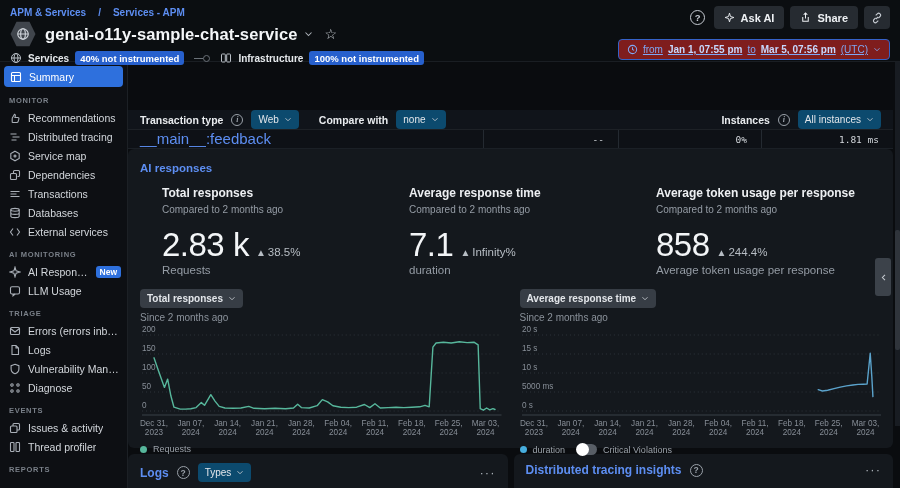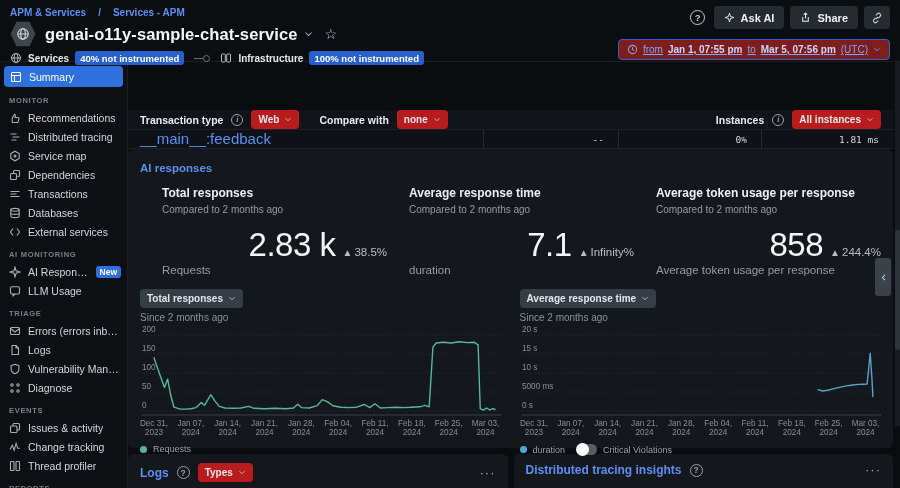--- a/index.html
+++ b/index.html
@@ -44,42 +44,42 @@
   .s-lb { overflow:hidden; text-overflow:ellipsis; }
   .s-sec { margin:9px 0 3px 9px; font-size:7.5px; font-weight:700; letter-spacing:.7px; color:#7a8089; }
   .s-badge { margin-left:auto; background:#2e70dd; color:#fff; font-size:8.5px; font-weight:700; border-radius:3px; padding:1px 4px;text-align:right; }
 
   .content { flex:1; display:flex; flex-direction:column; padding-right:7px; }
 
   
   .filterbar { height:26px; background:#10141a; border-bottom:1px solid #1d2126; display:flex; align-items:center; gap:8px; padding:0 12px;margin-top:48px; }
   .f-label { font-size:10.5px; font-weight:700; color:#e8ebee; }
   .info-circle { width:12px; height:12px; border:1px solid #9aa1a9; border-radius:50%; color:#9aa1a9; font-size:8px; font-style:italic; font-weight:700; display:flex; align-items:center; justify-content:center; font-family:"Liberation Serif","DejaVu Serif",serif; }
-  .drop { height:19px; display:flex; align-items:center; gap:5px; background:#b91c1c; border-radius:4px; padding:0 7px; font-size:10px; color:#e3e6ea; cursor:pointer;font-weight:bold; }
+  .drop { height:19px; display:flex; align-items:center; gap:5px; background:#0c4a6e; border-radius:4px; padding:0 7px; font-size:10px; color:#e3e6ea; cursor:pointer; }
   .drop .chev { color:#c2c7cd; }
   .f-right { margin-left:auto; display:flex; align-items:center; gap:8px; }
 
   
   .txn-sliver { height:4px; background:#0d1014; display:grid; grid-template-columns:355px 135px 143px 1fr; }
   .txn-sliver div + div { border-left:1px solid #242a31; }
   .txn-row { height:25px; background:#0e1116; border-bottom:1px solid #1b2026; display:grid; grid-template-columns:355px 135px 143px 1fr; align-items:center; }
   .txn-row > div + div { border-left:1px solid #242a31; height:100%; display:flex; align-items:center; justify-content:flex-end; padding-right:14px; }
   .txn-link { font-size:15px; color:#5d8ef2; padding-left:12px; cursor:pointer; }
   .txn-val { font-size:9.5px; color:#d4d8dd; font-family:"DejaVu Sans Mono","Liberation Mono",monospace; }
 
   .gap { height:6px; }
 
   
   .ai-panel { background:#14181d; border-radius:6px; padding:9px 12px 8px 12px; height:299px; }
   .panel-title { font-size:11.5px; font-weight:700; color:#5d8ef2; cursor:pointer; }
   .kpis { display:flex; margin-top:10px; }
   .kpi { flex:1; padding-left:22px; }
   .kpi-title { font-size:12px; font-weight:700; color:#edeff2; }
   .kpi-sub { font-size:10px; color:#959ca5; margin-top:4px; }
-  .kpi-value-row { display:flex; align-items:baseline; gap:7px; margin-top:13px;justify-content:flex-end; }
+  .kpi-value-row { display:flex; align-items:baseline; gap:7px; margin-top:13px; }
   .kpi-value { font-size:33px; font-weight:300; color:#f3f5f7; letter-spacing:-.5px; line-height:1; }
   .kpi-delta { font-size:11.5px; color:#b7bdc4; }
   .kpi-delta .tri { font-size:10px; margin-right:2px; }
   .kpi-label { font-size:11.5px; color:#959ca5; margin-top:3px; white-space:nowrap; }
 
   .charts { display:flex; gap:18px; margin-top:12px; }
   .chart { flex:1; min-width:0; }
   .chart-head .drop { display:inline-flex; background:#373d45; font-weight:700; }
   .chart-since { font-size:10px; color:#8b929b; margin-top:4px; }
   .chart svg.plot { display:block; width:100%; height:118px; margin-top:2px; }
@@ -364,26 +364,20 @@
             <use href="#i-grid-dots"></use>
           </svg>
           <span class="s-lb">Diagnose</span>
         </div>
       <div class="s-sec">EVENTS</div>
       <div class="s-item">
           <svg class="s-ic" fill="none" stroke="currentColor" stroke-width="1.1">
             <use href="#i-copy"></use>
           </svg>
           <span class="s-lb">Issues &amp; activity</span>
-        </div>
-      <div class="s-item">
-          <svg class="s-ic" fill="none" stroke="currentColor" stroke-width="1.1">
-            <use href="#i-pulse"></use>
-          </svg>
-          <span class="s-lb">Change tracking</span>
         </div>
       <div class="s-item">
           <svg class="s-ic" fill="none" stroke="currentColor" stroke-width="1.1">
             <use href="#i-bars"></use>
           </svg>
           <span class="s-lb">Thread profiler</span>
         </div>
       <div class="s-sec">REPORTS</div>
     </div>
 

